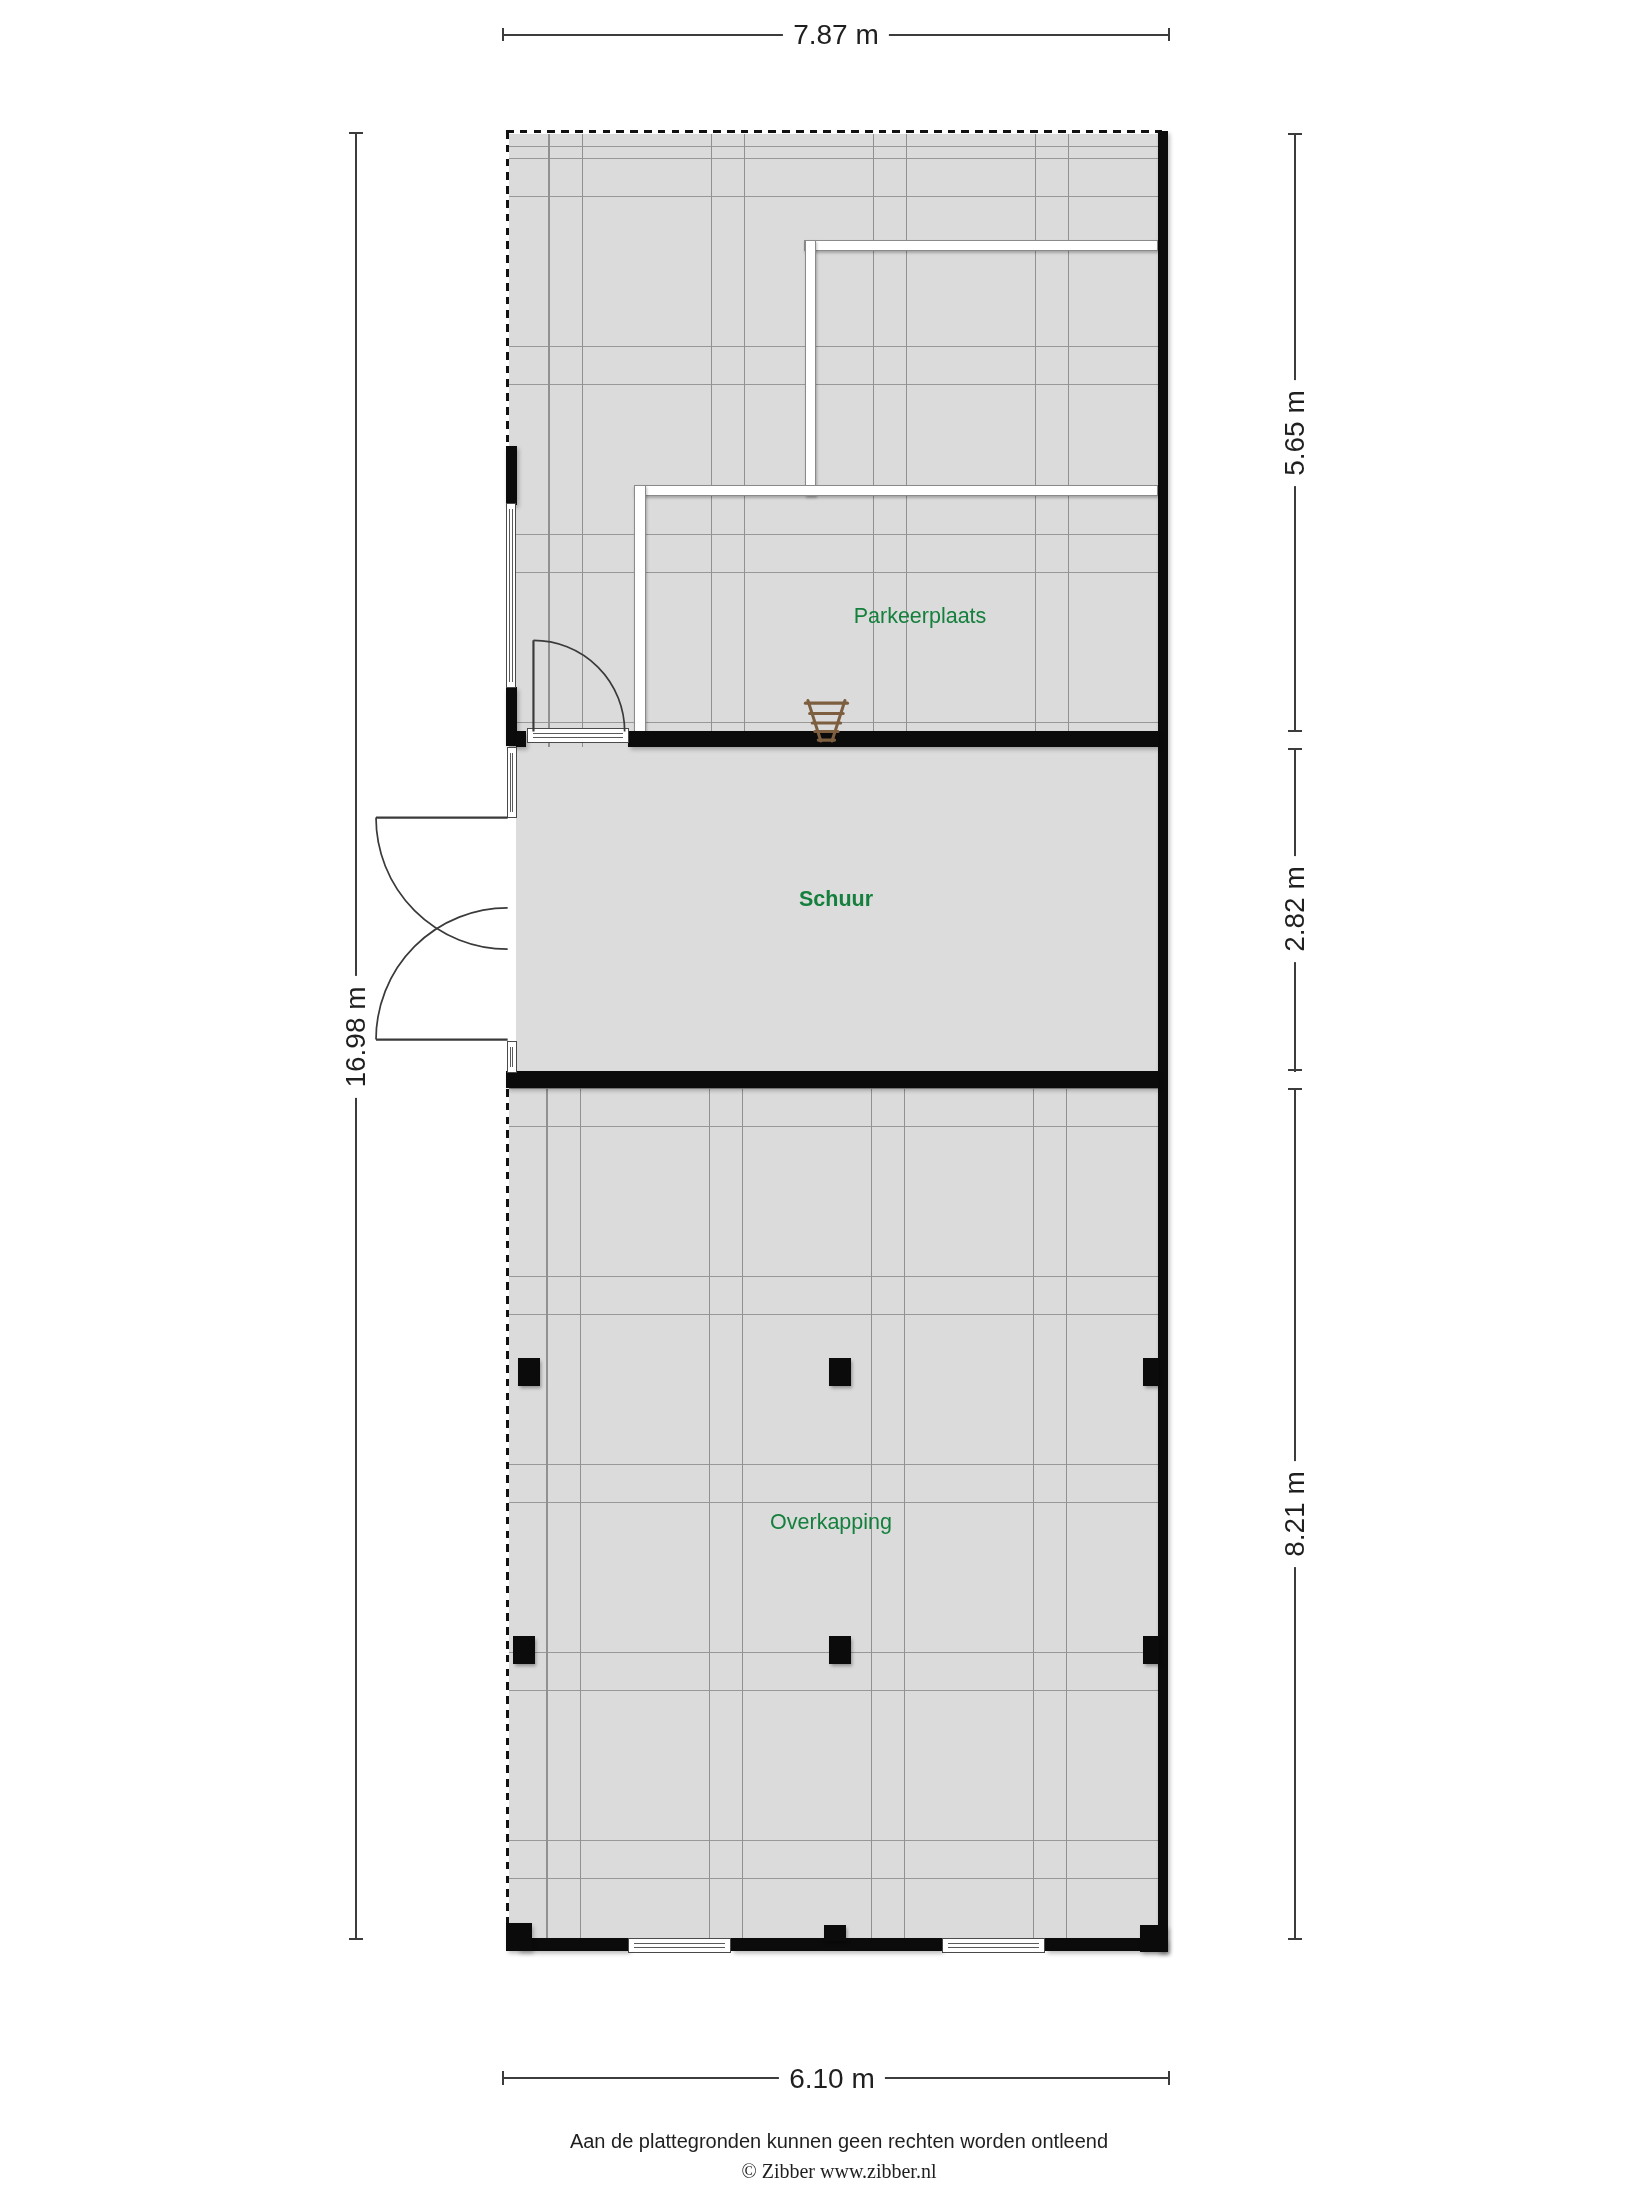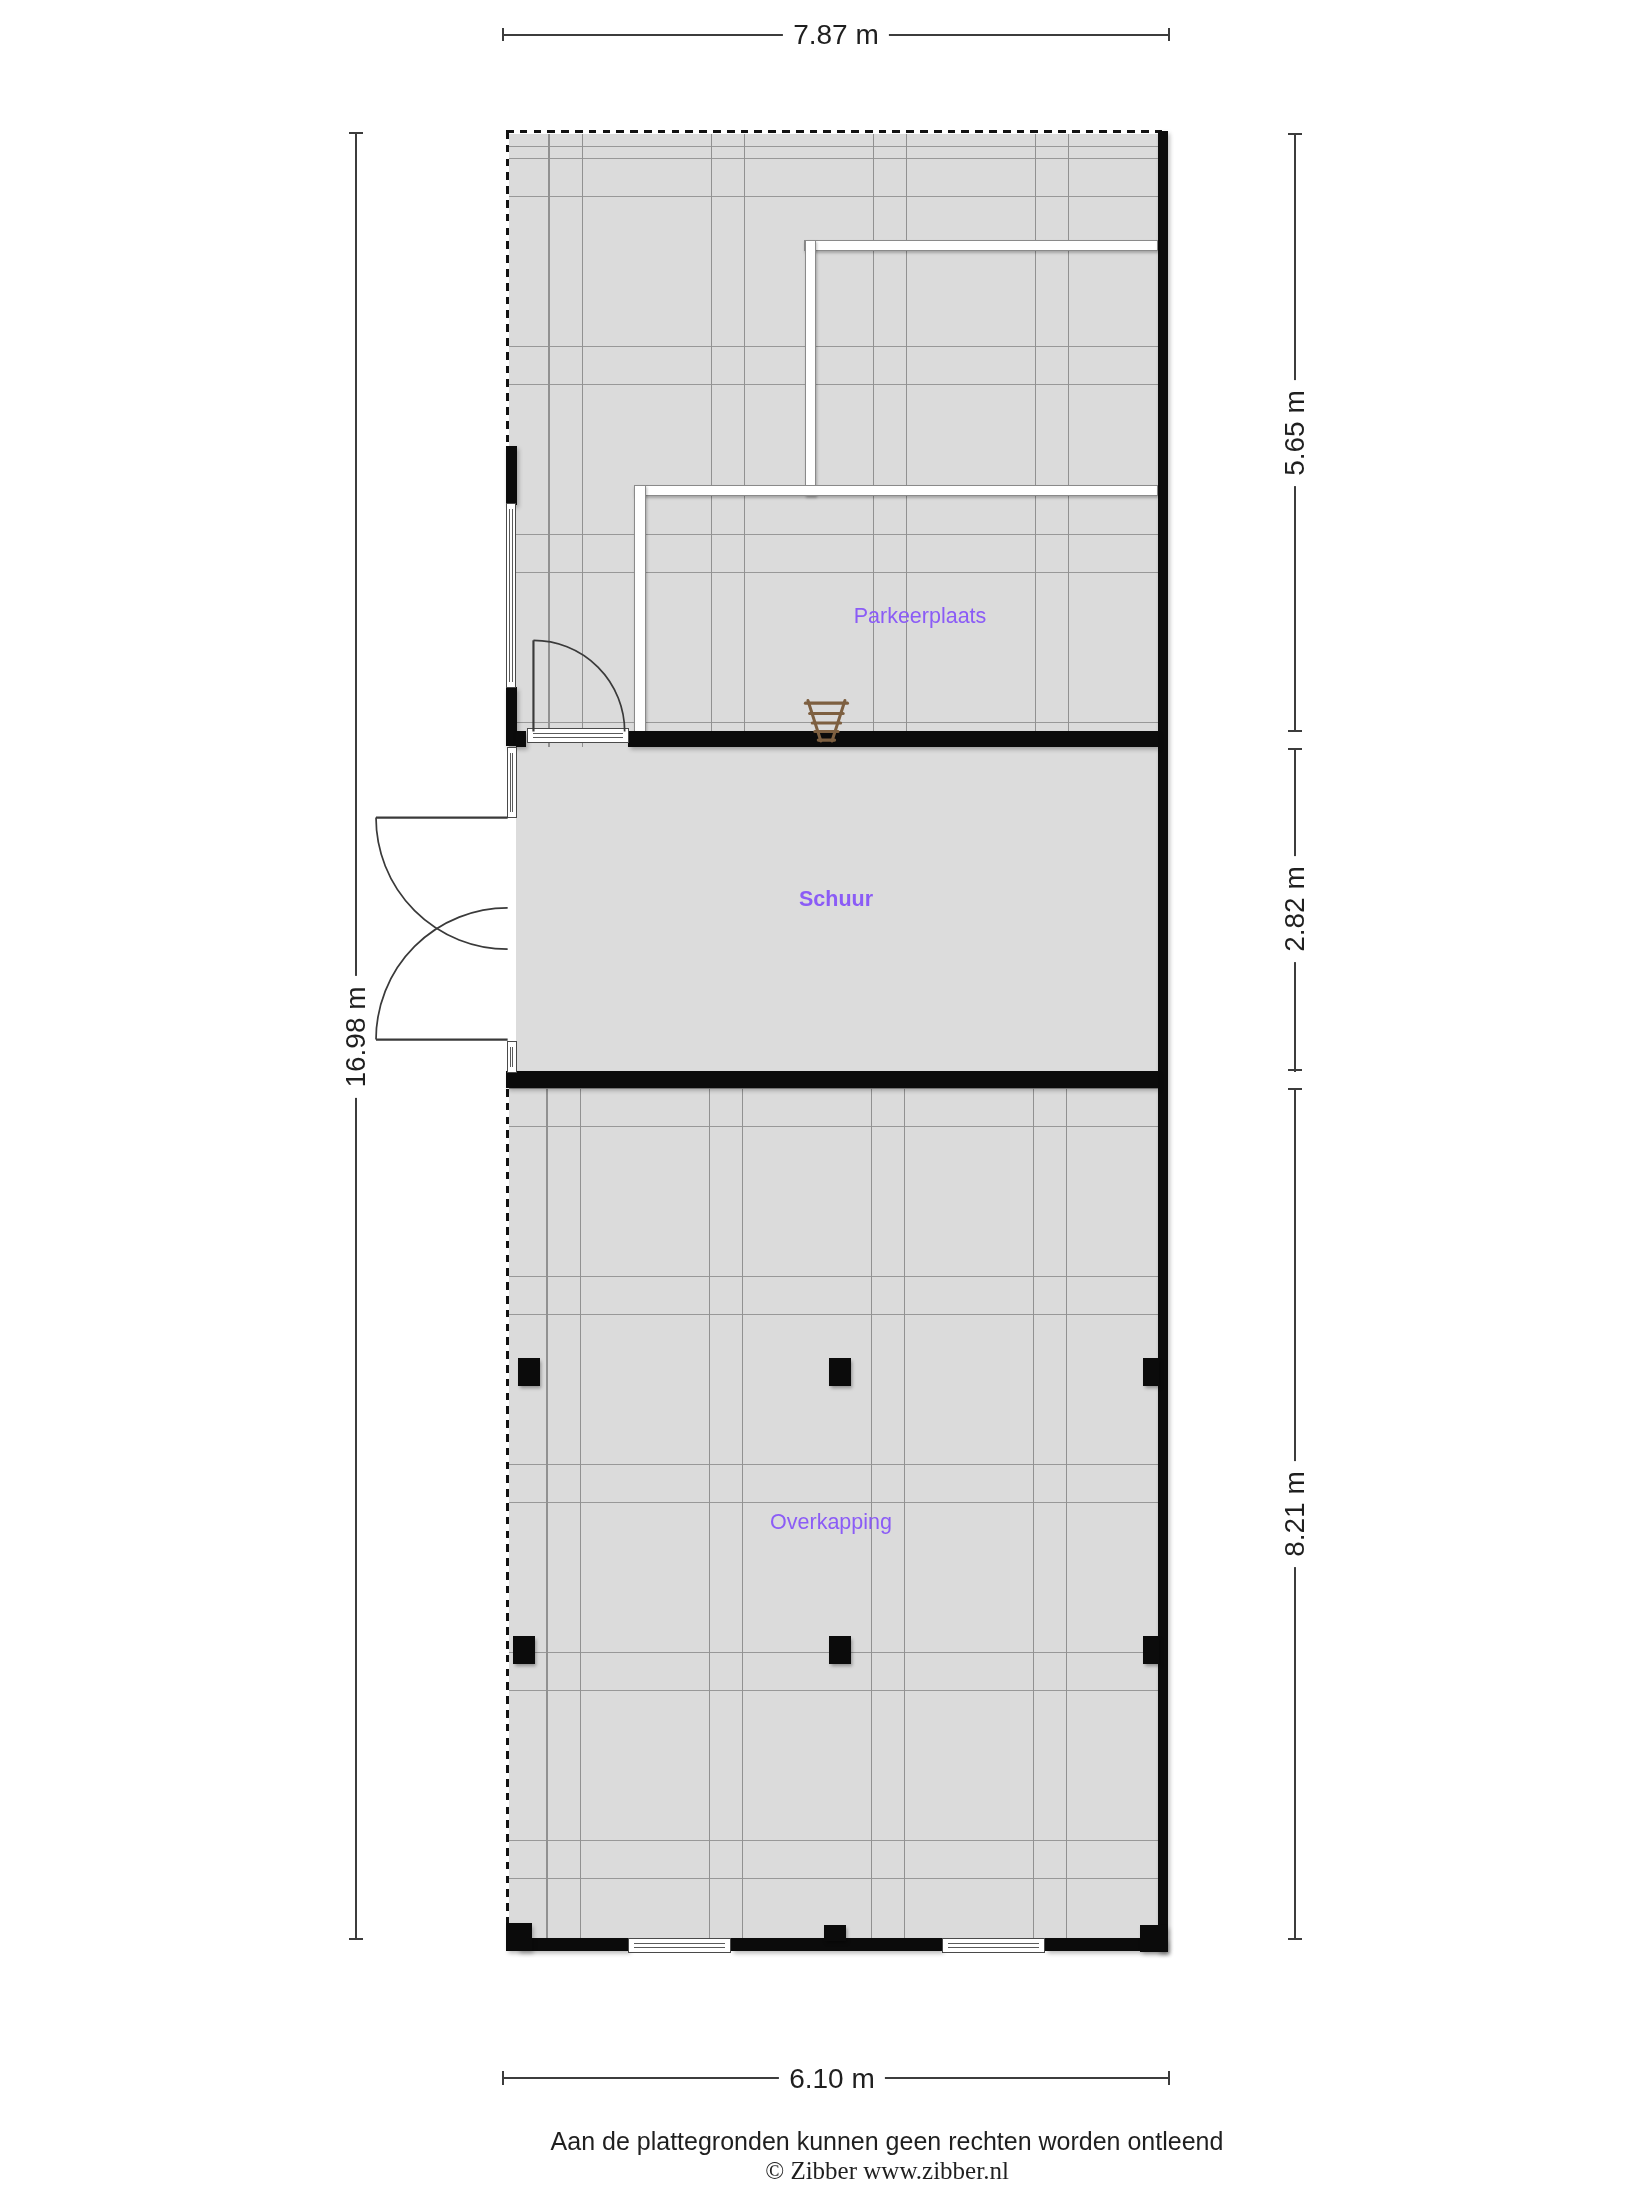--- a/index.html
+++ b/index.html
@@ -34,22 +34,22 @@
   
   .dim-line-h{height:1.7px;background:#3c3c3c;}
   .dim-line-v{width:1.7px;background:#3c3c3c;}
   .tick-v{width:1.7px;height:13.8px;background:#3c3c3c;}
   .tick-h{width:13.8px;height:1.7px;background:#3c3c3c;}
   .dim-label{
     font-size:28px;line-height:1;background:#fff;padding:2.6px 10.3px;white-space:nowrap;
     transform:translate(-50%,-50%);
   }
   .dim-label.rot{transform:translate(-50%,-50%) rotate(-90deg);}
-  .room-label{font-size:21.5px;line-height:1;white-space:nowrap;transform:translate(-50%,-50%);color:#8b5cf6;}
-  .footer-line{font-size:25px;line-height:1.15;white-space:nowrap;transform:translate(-50%,-50%);margin-left:48px;}
+  .room-label{font-size:21.5px;line-height:1;white-space:nowrap;transform:translate(-50%,-50%);color:#15803d;}
+  .footer-line{font-size:20px;line-height:1.15;white-space:nowrap;transform:translate(-50%,-50%);}
   svg.overlay{position:absolute;left:0;top:0;pointer-events:none;}
 </style>
 </head>
 <body>
 
 <div class="abs grid-floor" style="left:509px;top:134px;width:649px;height:614px;background-position:40px 24px;"></div>
 <div class="abs plain-floor" style="left:516px;top:747px;width:642px;height:326px;"></div>
 <div class="abs grid-floor" style="left:509px;top:1088px;width:649px;height:852px;background-position:38px 0px;"></div>
 
 <div class="abs dash-h" style="left:506px;top:130px;width:657px;"></div>

